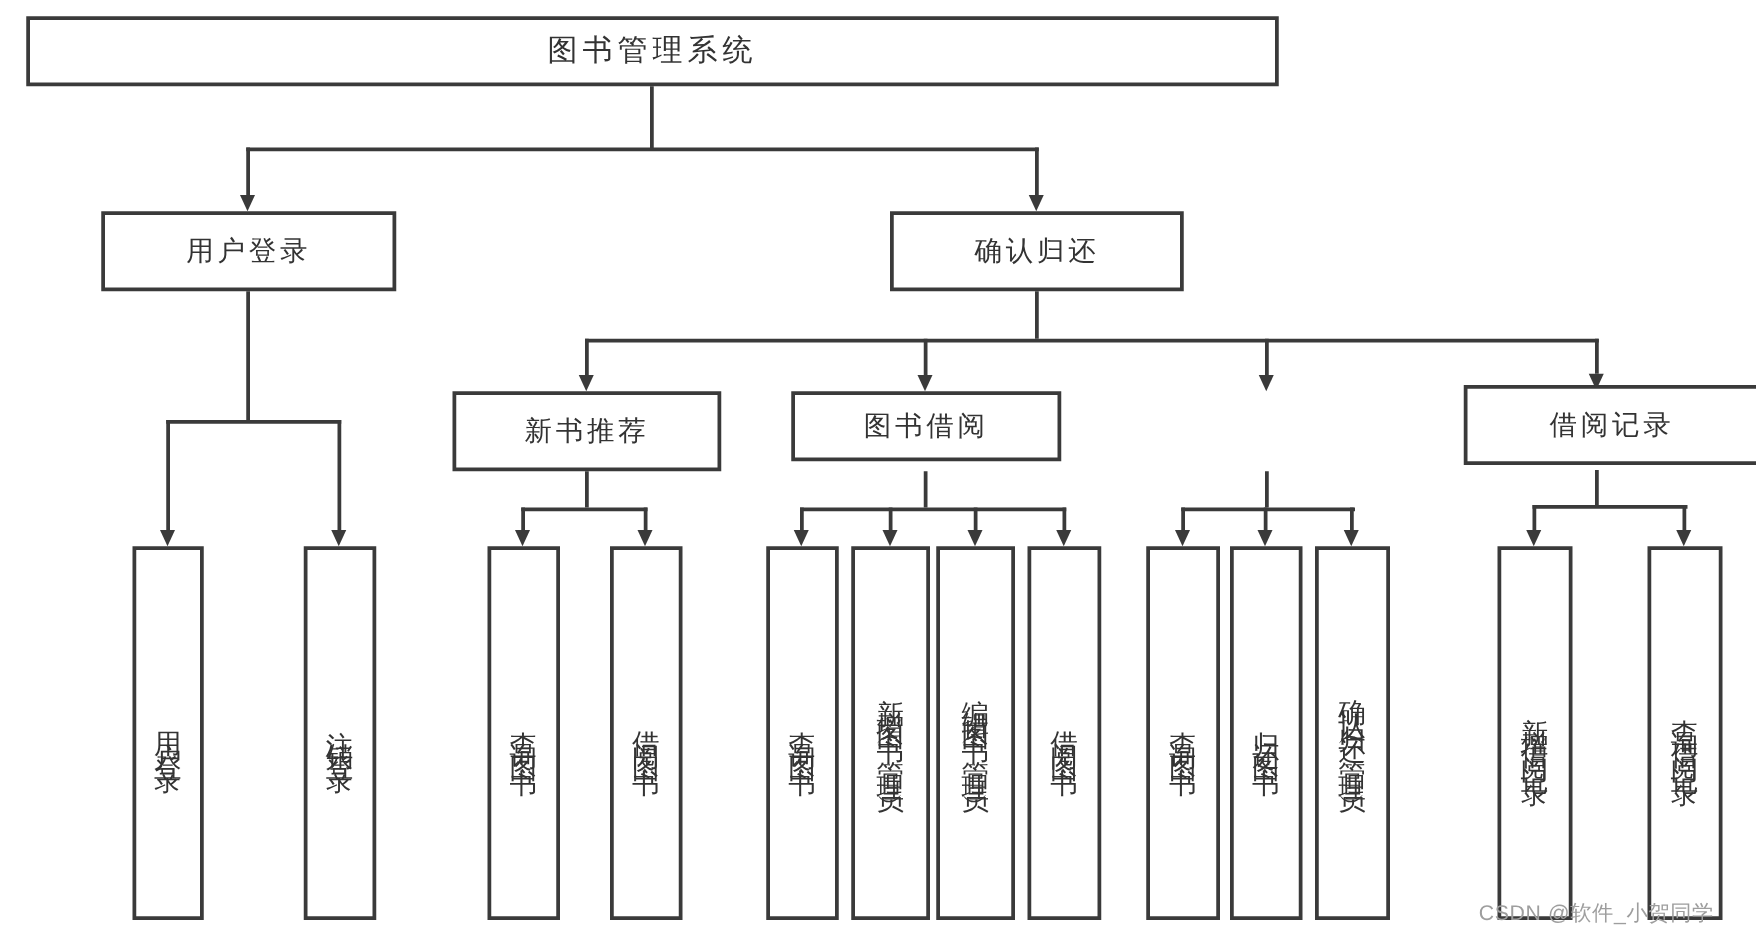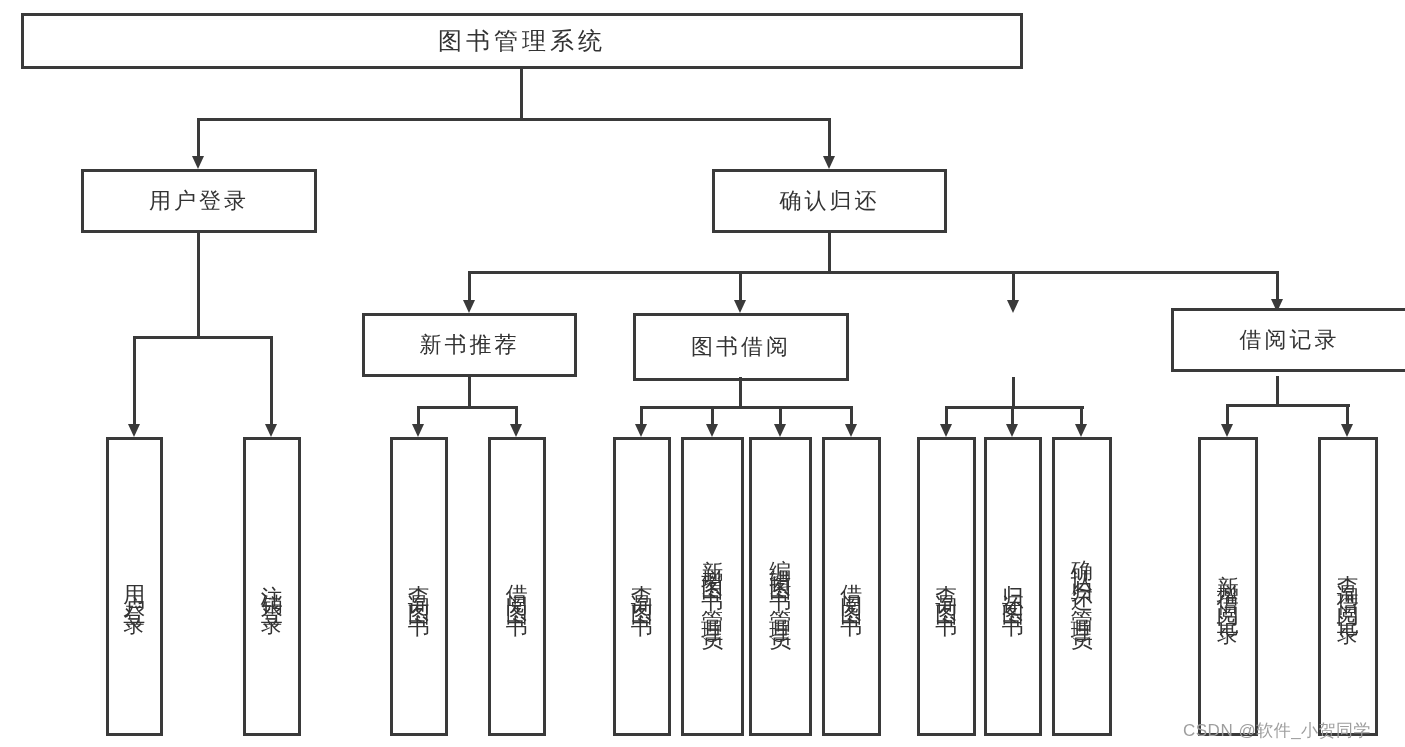--- a/index.html
+++ b/index.html
@@ -91,21 +91,21 @@
   <div class="vline" style="left:739px;top:271px;height:29px"></div>
   <div class="arrow" style="left:734px;top:300px"></div>
   <div class="vline" style="left:1012px;top:271px;height:29px"></div>
   <div class="arrow" style="left:1007px;top:300px"></div>
   <div class="vline" style="left:1276px;top:271px;height:28px"></div>
   <div class="arrow" style="left:1271px;top:299px"></div>
 
   <div class="box hbox" style="left:362px;top:313px;width:215px;height:64px">
     <span>新书推荐</span>
   </div>
-  <div class="box hbox" style="left:633px;top:313px;width:216px;height:68px">
+  <div class="box hbox" style="left:633px;top:313px;width:216px;height:56px">
     <span>图书借阅</span>
   </div>
   <div class="box hbox" style="left:1171px;top:308px;width:237px;height:64px">
     <span>借阅记录</span>
   </div>
 
   <div class="vline" style="left:468px;top:377px;height:29px"></div>
   <div class="hline" style="left:417px;top:406px;width:101px"></div>
   <div class="vline" style="left:417px;top:406px;height:18px"></div>
   <div class="arrow" style="left:412px;top:424px"></div>

